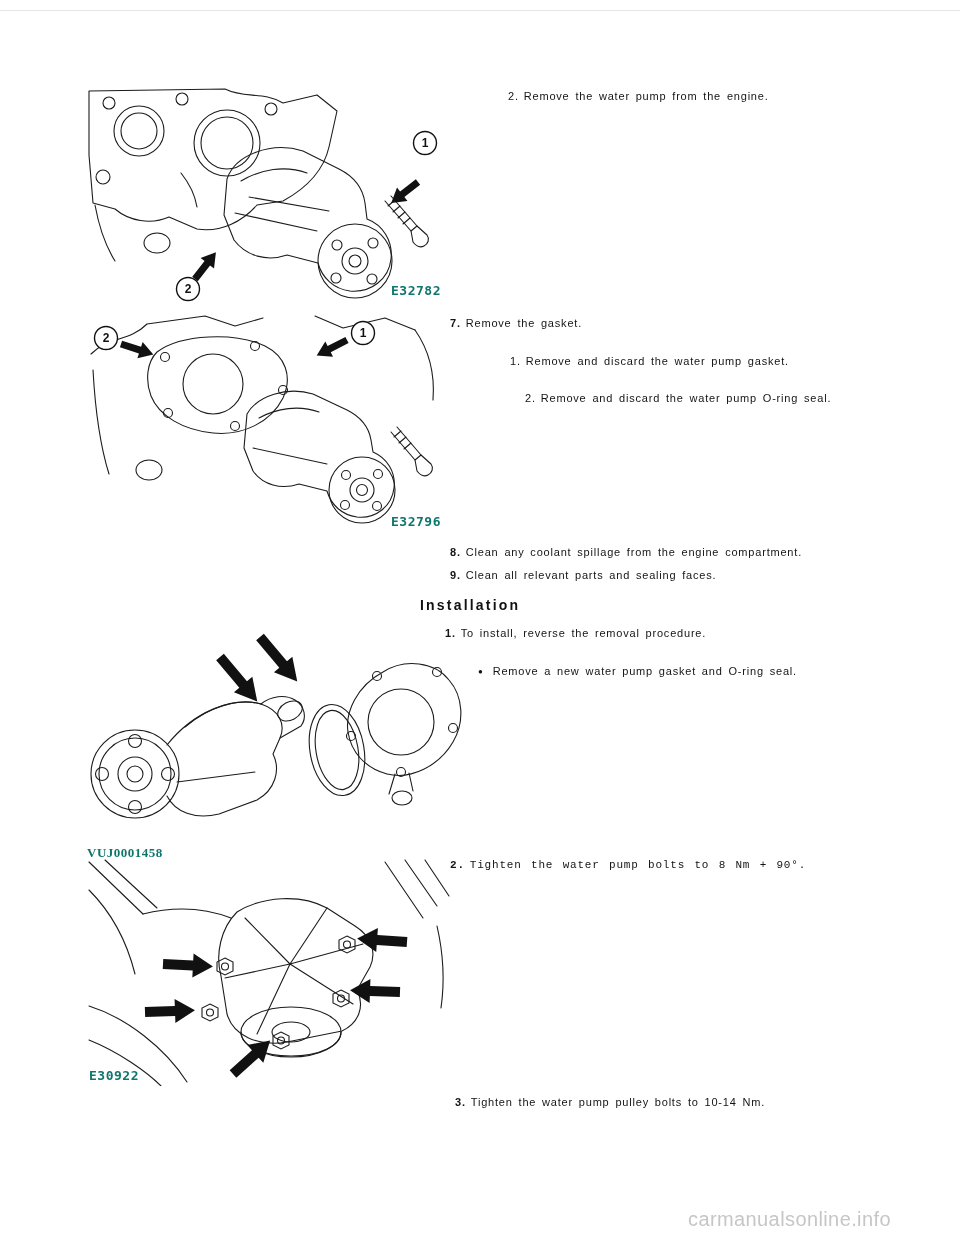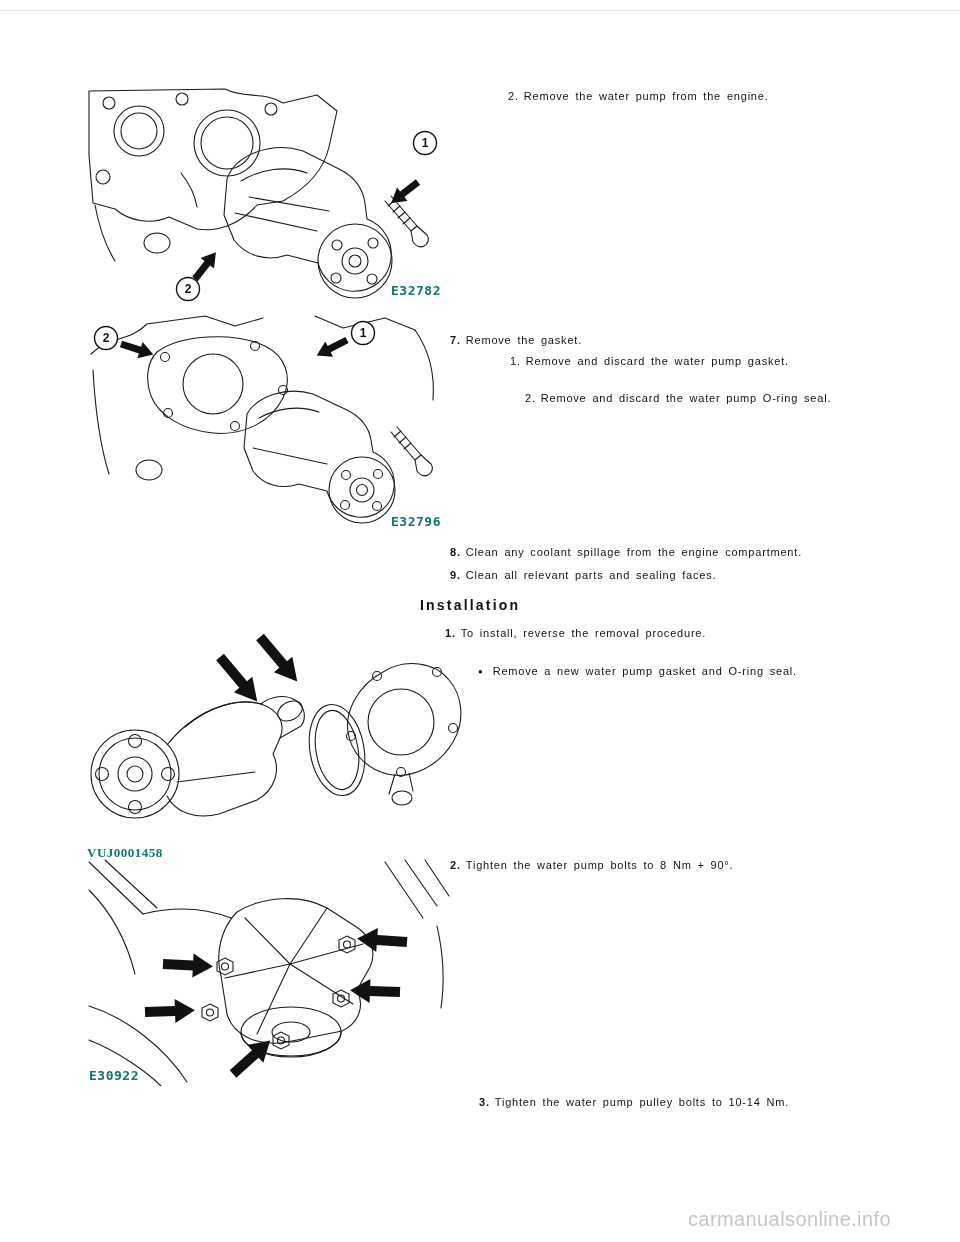--- a/index.html
+++ b/index.html
@@ -135,21 +135,21 @@
         <text x="21" y="32" text-anchor="middle" class="callout-num">2</text>
       </g>
       <g>
         <circle cx="278" cy="23" r="11.5" fill="#fff" stroke="#111" stroke-width="1.4"></circle>
         <text x="278" y="27" text-anchor="middle" class="callout-num">1</text>
       </g>
     </svg>
     <div class="figcode" style="left:306px; top:204px;">E32796</div>
   </div>
 
-  <div class="step" style="left:450px; top:334px;">
+  <div class="step" style="left:450px; top:317px;">
     <span class="num-b">7.</span><span>Remove the gasket.</span>
   </div>
   <div class="step" style="left:510px; top:355px;">
     <span class="num">1.</span><span>Remove and discard the water pump gasket.</span>
   </div>
   <div class="step" style="left:525px; top:392px;">
     <span class="num">2.</span><span>Remove and discard the water pump O-ring seal.</span>
   </div>
   <div class="step" style="left:450px; top:546px;">
     <span class="num-b">8.</span><span>Clean any coolant spillage from the engine compartment.</span>
@@ -253,21 +253,21 @@
             <polygon points="0,-5 30,-5 30,-12 50,0 30,12 30,5 0,5"></polygon>
           </g>
         <g transform="translate(148,218) rotate(-42)">
             <polygon points="0,-5 30,-5 30,-12 50,0 30,12 30,5 0,5"></polygon>
           </g>
       </g>
     </svg>
     <div class="figcode" style="left:4px; top:212px;">E30922</div>
   </div>
 
-  <div class="step" style="left:450px; top:859px;">
+  <div class="step" style="left:450px; top:859px;font-family:Liberation Mono, monospace;">
     <span class="num-b">2.</span><span>Tighten the water pump bolts to 8 Nm + 90°.</span>
   </div>
-  <div class="step" style="left:479px; top:1096px;">
+  <div class="step" style="left:455px; top:1096px;">
     <span class="num-b">3.</span><span>Tighten the water pump pulley bolts to 10-14 Nm.</span>
   </div>
 
   <div class="watermark">carmanualsonline.info</div>
 </div>
 
 </body></html>

